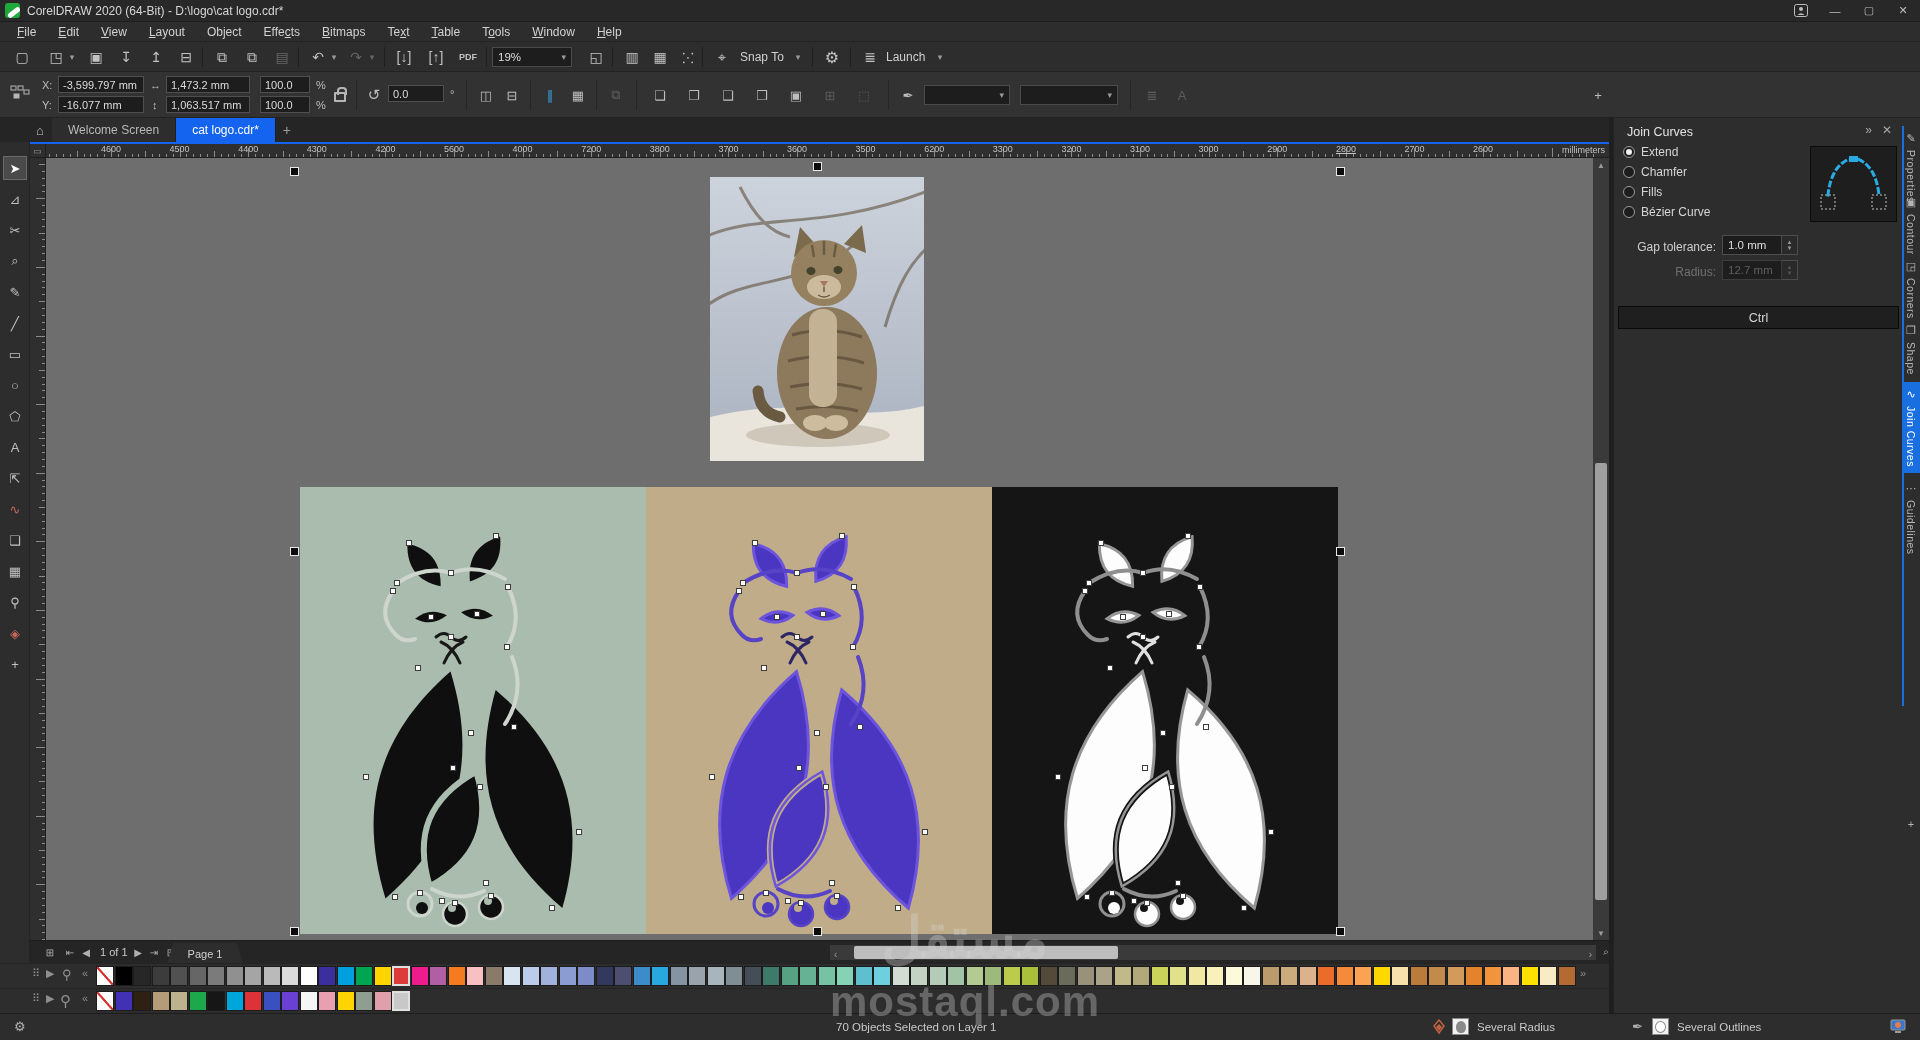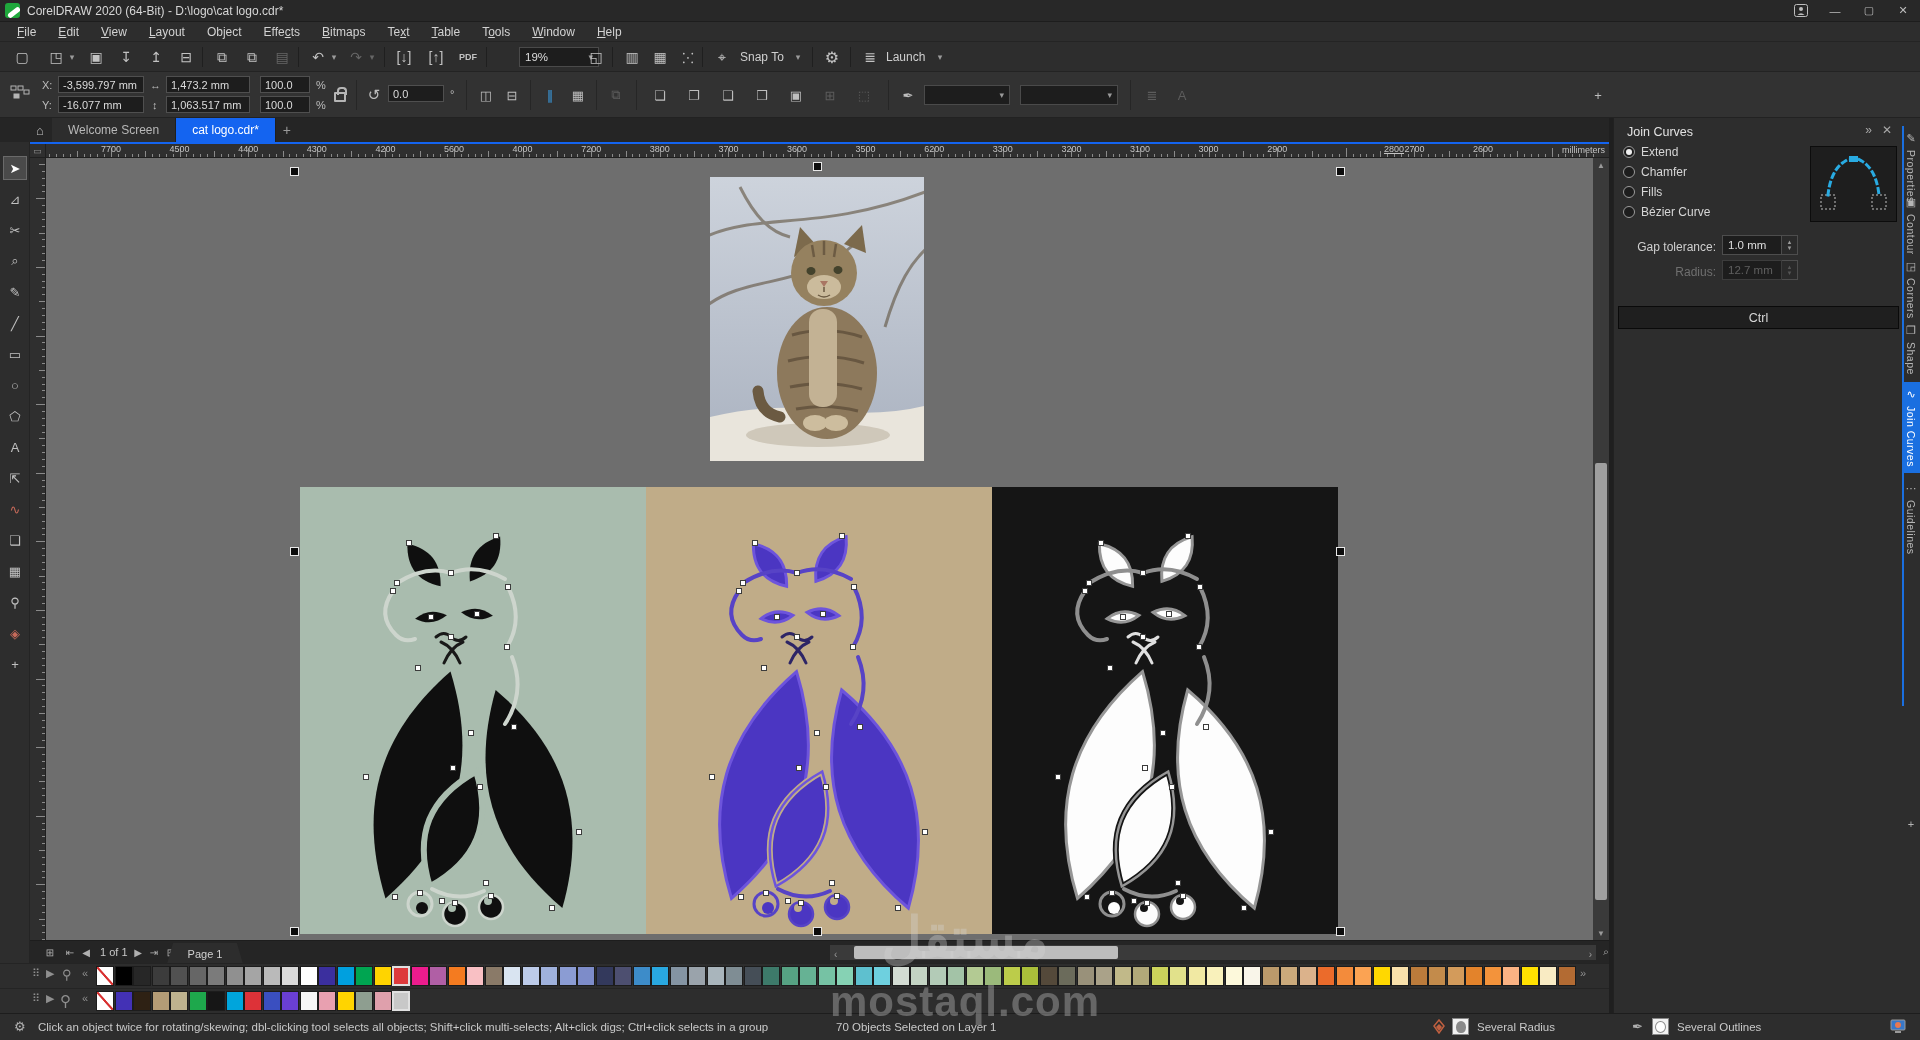--- a/index.html
+++ b/index.html
@@ -175,21 +175,21 @@
   <div class="tsep" style="left:298px"></div>
   <div class="tbtn" style="left:306px">↶</div>
   <div class="tbtn small" style="left:328px">▾</div>
   <div class="tbtn dim" style="left:344px">↷</div>
   <div class="tbtn small dim" style="left:366px">▾</div>
   <div class="tsep" style="left:384px"></div>
   <div class="tbtn" style="left:392px">[<span>↓</span>]</div>
   <div class="tbtn" style="left:424px">[<span>↑</span>]</div>
   <div class="tbtn" style="left:456px; font-size:9px; font-weight:bold">PDF</div>
   <div class="tsep" style="left:486px"></div>
-  <div class="combo" style="left:519px; width:80px">
+  <div class="combo" style="left:492px; width:80px">
     <span>19%</span>
       <span class="car">▾</span>
   </div>
   <div class="tbtn" style="left:584px">◱</div>
   <div class="tsep" style="left:612px"></div>
   <div class="tbtn" style="left:620px">▥</div>
   <div class="tbtn" style="left:648px">▦</div>
   <div class="tbtn" style="left:676px">⁙</div>
   <div class="tsep" style="left:702px"></div>
   <div class="tbtn" style="left:710px">⌖</div>
@@ -493,39 +493,39 @@
     <span class="htick" style="left: 1485.02px; height: 3px;"></span>
     <span class="htick" style="left: 1491.88px; height: 3px;"></span>
     <span class="htick" style="left: 1498.74px; height: 3px;"></span>
     <span class="htick" style="left: 1505.6px; height: 9px;"></span>
     <span class="htick" style="left: 1512.46px; height: 3px;"></span>
     <span class="htick" style="left: 1519.32px; height: 3px;"></span>
     <span class="htick" style="left: 1526.18px; height: 3px;"></span>
     <span class="htick" style="left: 1533.04px; height: 3px;"></span>
     <span class="htick" style="left: 1539.9px; height: 6px;"></span>
     <span class="htick" style="left: 1546.76px; height: 3px;"></span>
-    <span class="hlabel" style="left: 65px;">7700</span>
+    <span class="hlabel" style="left: 65px;">4600</span>
     <span class="hlabel" style="left: 133.6px;">4500</span>
     <span class="hlabel" style="left: 202.2px;">4400</span>
     <span class="hlabel" style="left: 270.8px;">4300</span>
     <span class="hlabel" style="left: 339.4px;">4200</span>
     <span class="hlabel" style="left: 408px;">5600</span>
     <span class="hlabel" style="left: 476.6px;">4000</span>
     <span class="hlabel" style="left: 545.2px;">7200</span>
     <span class="hlabel" style="left: 613.8px;">3800</span>
     <span class="hlabel" style="left: 682.4px;">3700</span>
     <span class="hlabel" style="left: 751px;">3600</span>
     <span class="hlabel" style="left: 819.6px;">3500</span>
     <span class="hlabel" style="left: 888.2px;">6200</span>
     <span class="hlabel" style="left: 956.8px;">3300</span>
     <span class="hlabel" style="left: 1025.4px;">3200</span>
     <span class="hlabel" style="left: 1094px;">3100</span>
     <span class="hlabel" style="left: 1162.6px;">3000</span>
     <span class="hlabel" style="left: 1231.2px;">2900</span>
-    <span class="hlabel" style="left: 1348px; text-decoration: underline;">2800</span>
+    <span class="hlabel" style="left: 1300px; text-decoration: underline;">2800</span>
     <span class="hlabel" style="left: 1368.4px;">2700</span>
     <span class="hlabel" style="left: 1437px;">2600</span>
   </div>
 <div class="abs vruler" id="vruler">
     <span class="vtick" style="top: 6px; width: 6px;"></span>
     <span class="vtick" style="top: 12.86px; width: 3px;"></span>
     <span class="vtick" style="top: 19.72px; width: 3px;"></span>
     <span class="vtick" style="top: 26.58px; width: 3px;"></span>
     <span class="vtick" style="top: 33.44px; width: 3px;"></span>
     <span class="vtick" style="top: 40.3px; width: 9px;"></span>
@@ -1084,21 +1084,20 @@
       <span class="ticon">⋯</span>
       <span class="tlab">Guidelines</span>
     </div>
     <div class="sidetab" style="top: 700px;">
       <span class="ticon">+</span>
     </div>
   </div>
 
 <div class="abs statusbar">
   <div class="sb-icon" style="left:14px">⚙</div>
-  <div class="sb-text" style="left:38px">Click an object twice for rotating/skewing; dbl-clicking tool selects all objects; Shift+click multi-selects; Alt+click digs; Ctrl+click selects in a group</div>
   <div class="sb-text" style="left:836px">70 Objects Selected on Layer 1</div>
   <div class="sb-icon" style="left:1432px">
     <svg width="14" height="15" viewBox="0 0 14 15">
         <path d="M7 1 L12 7 L7 14 L2 7 Z" fill="none" stroke="#c06040" stroke-width="1.5"></path>
         <path d="M7 5 L10 8 L7 12 L4 8 Z" fill="#c06040"></path>
       </svg>
   </div>
   <div class="sb-swatch" style="left:1452px">
       <span class="blob"></span>
     </div>

